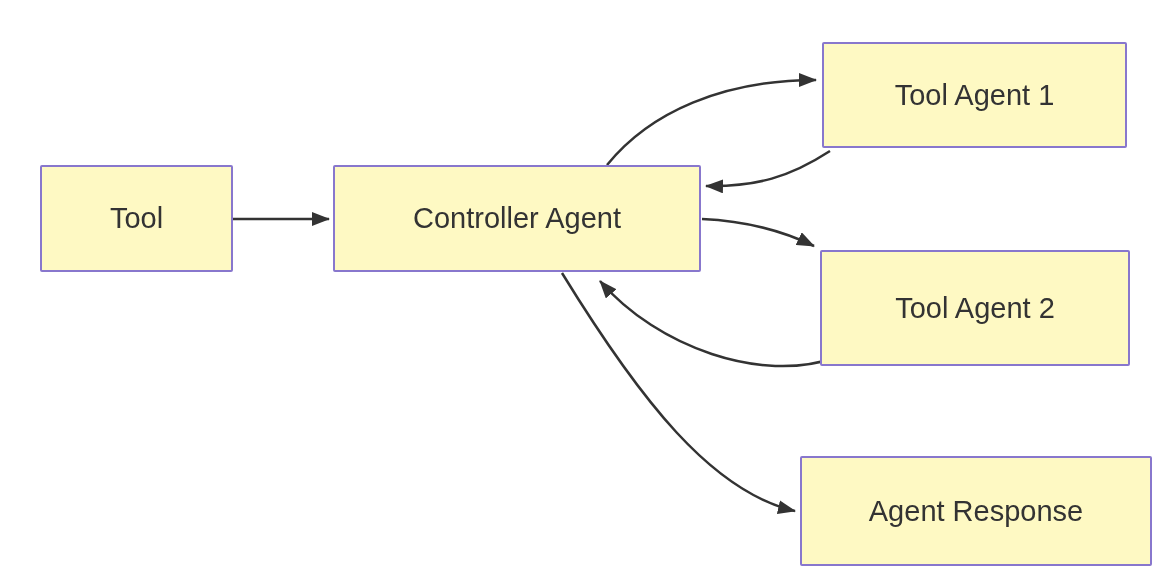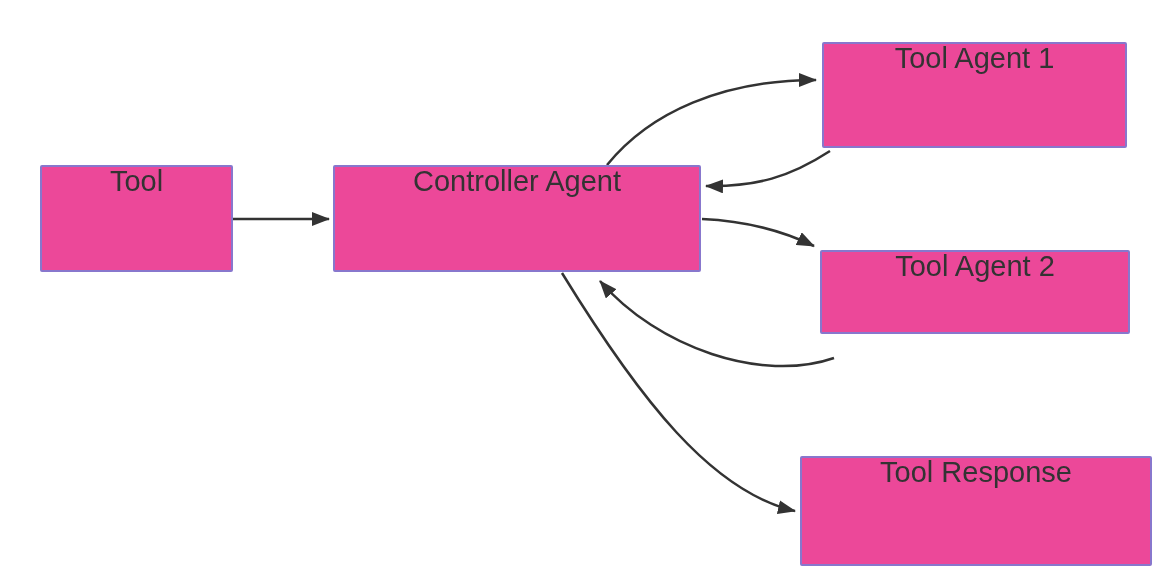--- a/index.html
+++ b/index.html
@@ -23,34 +23,35 @@
     height: 582px;
   }
   .edge-layer path.edge {
     fill: none;
     stroke: #333333;
     stroke-width: 2.5px;
   }
   .node {
     position: absolute;
     box-sizing: border-box;
-    background: #ec4899;
+    background: #fef9c3;
     border: 2px solid #8877CD;
     border-radius: 2px;
     display: flex;
+    align-items: center;
     justify-content: center;
     color: #333333;
     font-size: 29px;
     line-height: 1;
     white-space: nowrap;
   }
   .node-user          { left: 40px;  top: 165px; width: 193px; height: 107px; }
   .node-controller    { left: 333px; top: 165px; width: 368px; height: 107px; }
   .node-tool1         { left: 822px; top: 42px;  width: 305px; height: 106px; }
-  .node-tool2         { left: 820px; top: 250px; width: 310px; height: 84px; }
+  .node-tool2         { left: 820px; top: 250px; width: 310px; height: 116px; }
   .node-user-response { left: 800px; top: 456px; width: 352px; height: 110px; }
 </style>
 </head>
 <body>
 
 <div class="canvas">
 
   <svg class="edge-layer" viewBox="0 0 1172 582" xmlns="http://www.w3.org/2000/svg">
     <defs>
       <marker id="arrowhead" viewBox="0 0 18 14" refX="17" refY="7" markerWidth="18" markerHeight="14" markerUnits="userSpaceOnUse" orient="auto">
@@ -81,16 +82,16 @@
 
   <div class="node node-tool1">
     <span>Tool Agent 1</span>
   </div>
 
   <div class="node node-tool2">
     <span>Tool Agent 2</span>
   </div>
 
   <div class="node node-user-response">
-    <span>Tool Response</span>
+    <span>Agent Response</span>
   </div>
 
 </div>
 
 </body></html>

